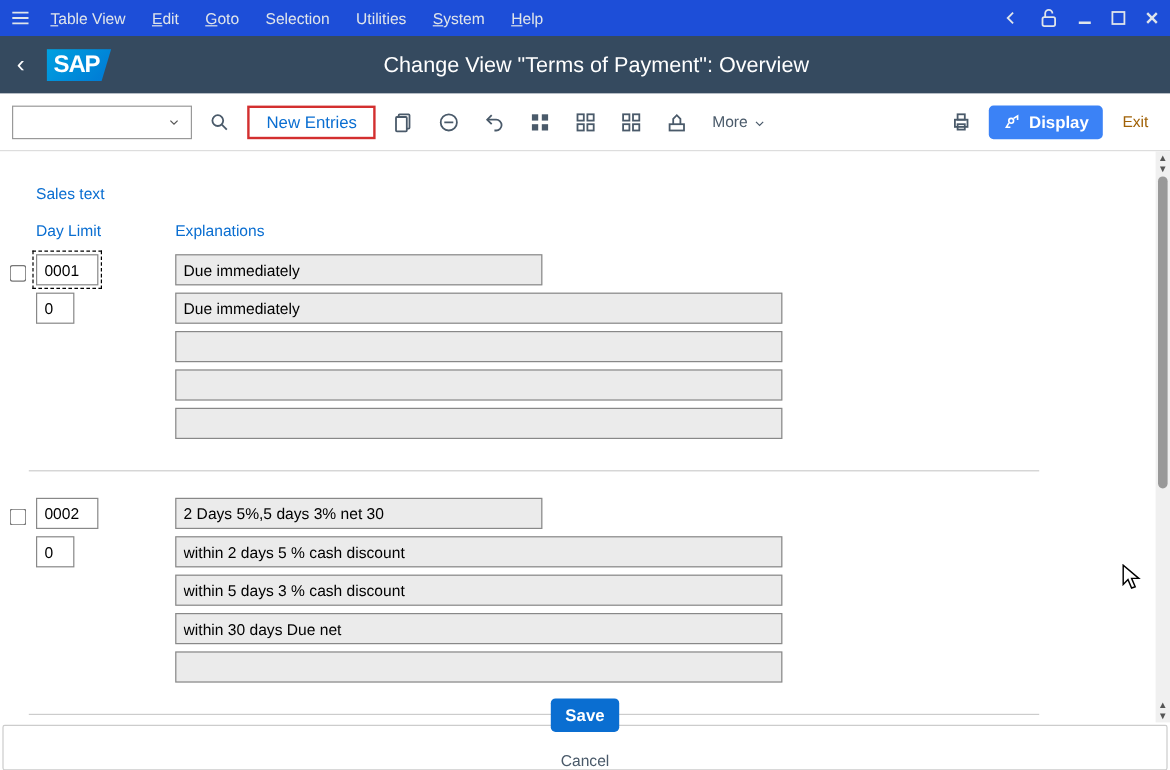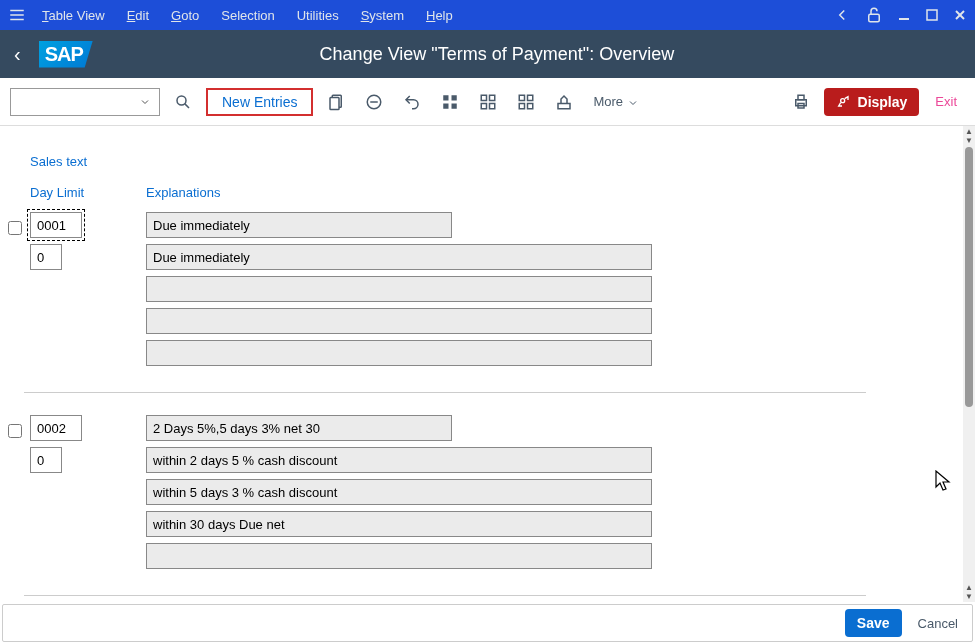--- a/index.html
+++ b/index.html
@@ -18,22 +18,22 @@
   .titlebar .back-arrow { font-size: 20px; margin-right: 18px; cursor: pointer; }
   .titlebar .sap-logo { font-weight: 900; font-size: 20px; background: linear-gradient(135deg,#00a1e0,#0078d4); padding: 2px 10px 2px 6px; clip-path: polygon(0 0, 100% 0, 85% 100%, 0% 100%); margin-right: 20px; letter-spacing: -1px; }
   .titlebar .page-title { flex: 1; text-align: center; font-size: 18px; font-weight: 400; padding-right: 80px; }
 
   .toolbar { background: #fff; height: 48px; border-bottom: 1px solid #ddd; display: flex; align-items: center; padding: 0 10px; gap: 8px; }
   .toolbar .dropdown { width: 150px; height: 28px; border: 1px solid #999; display: flex; align-items: center; justify-content: flex-end; padding: 0 8px; cursor: pointer; background: #fff; }
   .toolbar .icon-btn { width: 30px; height: 30px; display: flex; align-items: center; justify-content: center; cursor: pointer; color: #4a5a6a; }
   .toolbar .new-entries { border: 2px solid #d32f2f; padding: 4px 14px; color: #0a6ed1; cursor: pointer; font-size: 14px; }
   .toolbar .more { color: #4a5a6a; cursor: pointer; padding: 0 6px; display:flex; align-items:flex-end; gap:4px;}
   .toolbar .spacer { flex: 1; }
-  .toolbar .display-btn { background: #b91c1c; color: #fff; border: none; padding: 6px 12px; border-radius: 4px; cursor: pointer; font-size: 14px; display:flex; align-items:center; gap:6px; font-weight:bold;}
-  .toolbar .exit { color: #ec4899; cursor: pointer; padding: 0 8px; }
+  .toolbar .display-btn { background: #3b82f6; color: #fff; border: none; padding: 6px 12px; border-radius: 4px; cursor: pointer; font-size: 14px; display:flex; align-items:center; gap:6px; font-weight:bold;}
+  .toolbar .exit { color: #a16207; cursor: pointer; padding: 0 8px; }
 
   .content-wrap { position: absolute; top: 126px; bottom: 40px; left: 0; right: 0; display:flex; }
   .content { flex:1; overflow-y: auto; padding: 20px 24px 40px 4px; position:relative; }
   .scrollbar-fake { width: 12px; background:#f0f0f0; display:flex; flex-direction:column; align-items:center; justify-content:space-between; padding:1px 0;}
   .scrollbar-fake .arrow { font-size:8px; color:#555; cursor:pointer;}
   .scrollbar-fake .thumb { flex:0 0 260px; width:8px; background:#999; border-radius:4px; margin-top:2px; align-self:center;}
   .scrollbar-fake .track { flex:1;}
 
   .grid-head, .entry { display:flex; }
   .col-chk { width: 26px; flex-shrink:0;}
@@ -45,21 +45,21 @@
   .entry input[type="checkbox"]{ width:14px; height:14px; cursor:pointer;}
   .sm-input { width: 52px; height: 26px; border:1px solid #888; padding:0 6px; background:#fff; font-family:inherit; font-size:13px;}
   .sm-input.focus { outline:1px dashed #000; outline-offset:2px;}
   .sm-input-indent { margin-left:0px;}
   .sales-text { width: 306px; height:26px; border:1px solid #888; padding:0 6px; background:#ebebeb; font-family:inherit; font-size:13px;}
   .expl { width: 506px; height:26px; border:1px solid #888; padding:0 6px; background:#ebebeb; font-family:inherit; font-size:13px; margin-top:6px;}
   .stack-right { display:flex; flex-direction:column;}
   .stack-left { display:flex; flex-direction:column; gap:6px;}
   .hr { border:none; border-top:1px solid #ccc; margin:26px 0 22px 20px; width: 90%;}
 
-  .footer { position:absolute; bottom:0; left:2px; right:2px; height:38px; border:1px solid #ccc; border-radius:2px; background:#fff; display:flex; align-items:center; justify-content:flex-end; padding:16px 14px; gap:16px;}
+  .footer { position:absolute; bottom:0; left:2px; right:2px; height:38px; border:1px solid #ccc; border-radius:2px; background:#fff; display:flex; align-items:center; justify-content:flex-end; padding:0 14px; gap:16px;flex-direction:column;}
   .footer .save-btn{ background:#0a6ed1; color:#fff; border:none; padding:6px 12px; border-radius:4px; cursor:pointer; font-size:14px; font-weight:bold;}
   .footer .cancel{ color:#4a5a6a; cursor:pointer; }
 
   svg { display:block; }
   .ico { width:18px; height:18px; }
   .cursor-arrow { position:absolute; left:935px; top:470px; pointer-events:none; z-index:100;}
 </style>
 </head>
 <body>
 

